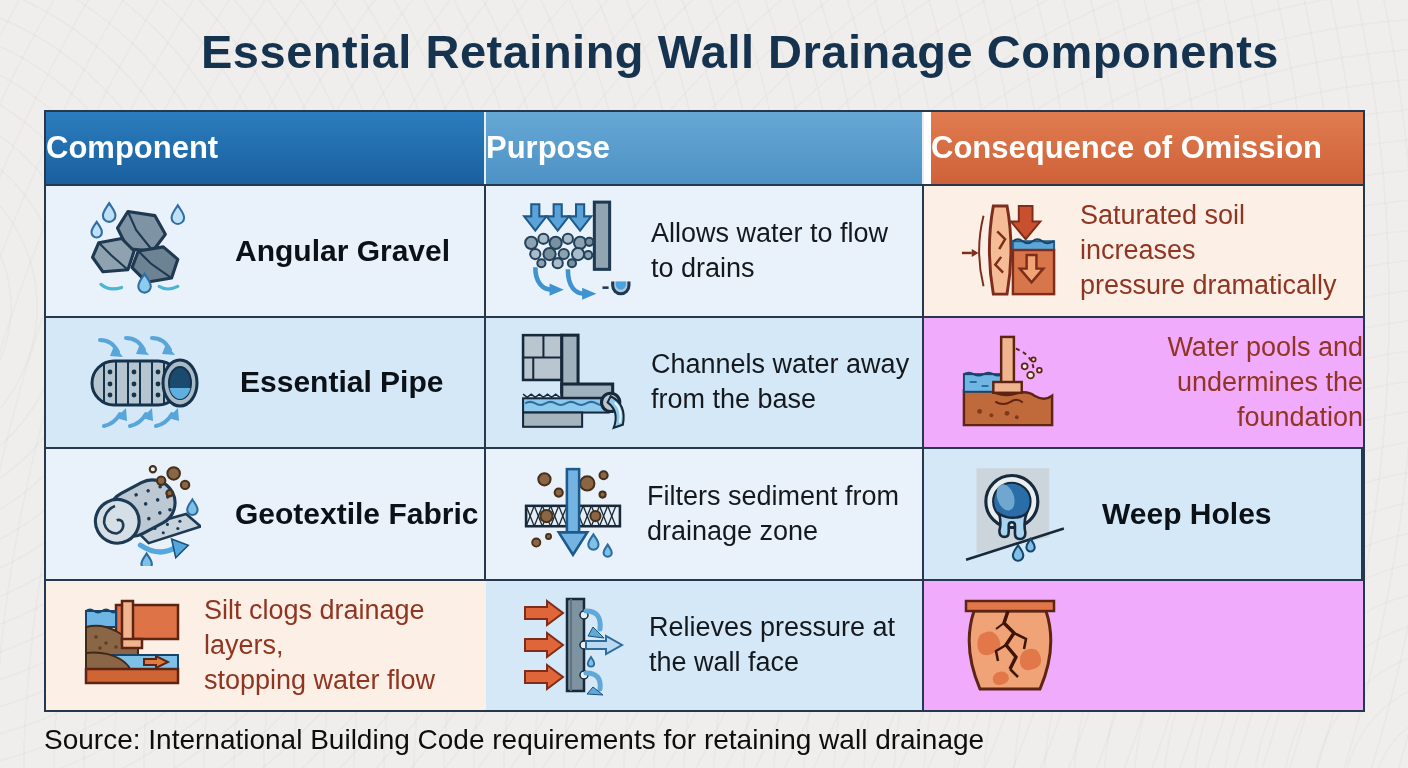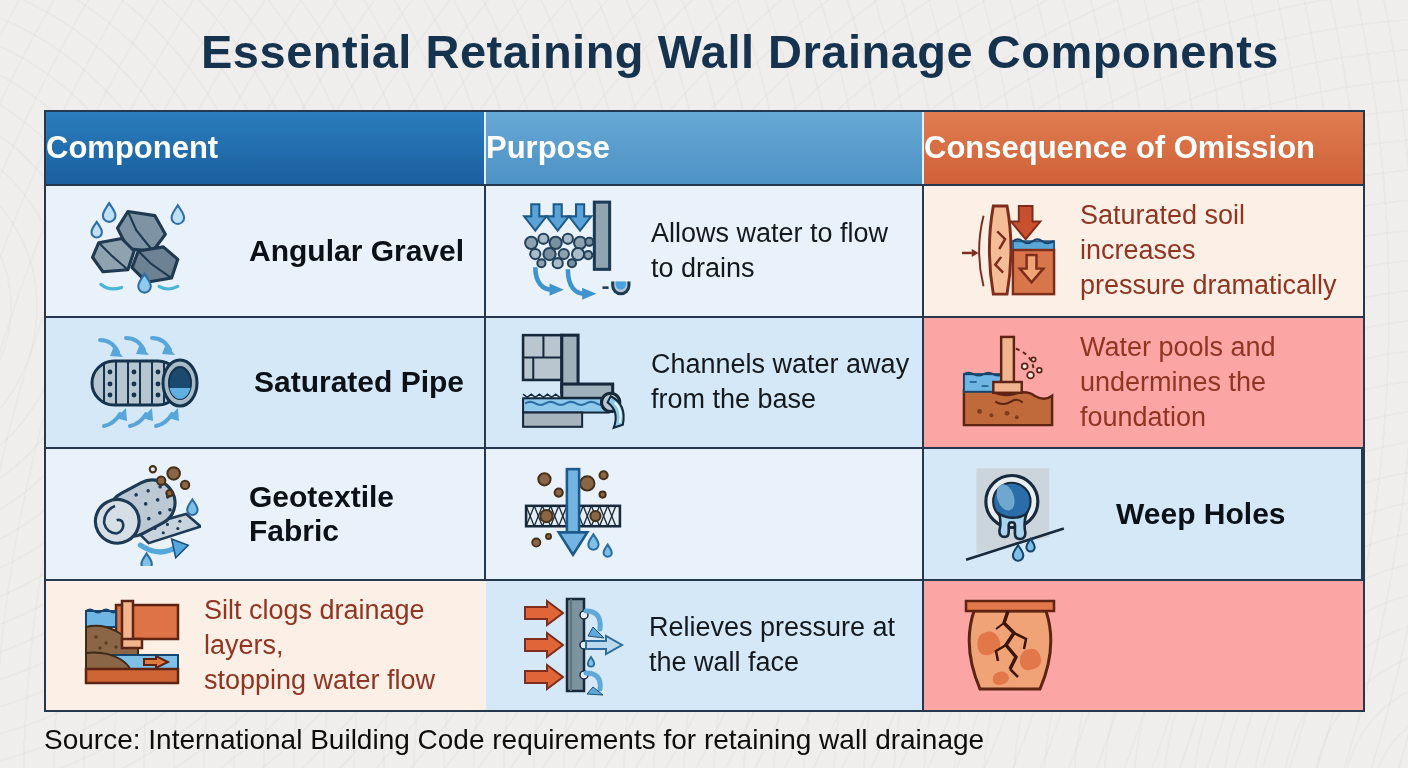--- a/index.html
+++ b/index.html
@@ -16,28 +16,28 @@
     text-align:center;font-size:47px;font-weight:800;color:#15324e;letter-spacing:.5px;margin-left:36px;
   }
   .tbl{
     position:absolute;left:44px;top:110px;width:1321px;height:602px;
     display:grid;grid-template-columns:440px 438px 439px;grid-template-rows:72px repeat(4,1fr);
     border:2px solid #25384d;box-sizing:border-box;background:#fff;
   }
   .hcell{display:flex;align-items:center;justify-content:flex-start;color:#fff;font-size:31px;font-weight:bold;}
   .h1{background:linear-gradient(180deg,#2b7dbd,#1a5f9f);border-right:2px solid #e8eef3;}
   .h2{background:linear-gradient(180deg,#66a8d5,#4d92c5);border-right:2px solid #e8eef3;}
-  .h3{background:linear-gradient(180deg,#e07c50,#cf6138);}
+  .h3{background:linear-gradient(180deg,#e07c50,#cf6138);margin-left:7px;}
   .cell{border-top:2px solid #25384d;box-sizing:border-box;display:flex;align-items:center;}
   .vline{border-right:2px solid #25384d;}
   .blue-a{background:#e9f2fa;}
   .blue-b{background:#d4e8f7;}
   .peach-a{background:#fcefe6;}
-  .peach-b{background:#fca5a5;}
-  .comp{padding-left:40px;gap:48px;}
+  .peach-b{background:#f0abfc;text-align:right;}
+  .comp{padding-left:40px;gap:34px;}
   .comp .label{font-size:30px;font-weight:bold;color:#0c1118;}
   .purp{padding-left:33px;gap:20px;}
   .cons{padding-left:36px;gap:22px;}
   .txt{font-size:27px;line-height:1.3;color:#15191e;white-space:pre-line;}
   .cons .txt{color:#8f3522;}
   .icon{flex:0 0 auto;display:flex;align-items:center;justify-content:center;}
   .icon svg{display:block;}
   .source{position:absolute;left:44px;top:724px;font-size:28px;color:#0d0d0d;}
 </style>
 </head>
@@ -172,21 +172,21 @@
               <circle cx="72" cy="63" r="2.4"></circle>
           </g>
           <ellipse cx="94" cy="51" rx="17" ry="23" fill="#a9bbc7" stroke="#16334d" stroke-width="3"></ellipse>
           <ellipse cx="94" cy="51" rx="11" ry="16" fill="#1c4a6e" stroke="#16334d" stroke-width="2"></ellipse>
           <clipPath id="pw">
               <ellipse cx="94" cy="51" rx="11" ry="16"></ellipse>
             </clipPath>
           <rect x="80" y="56" width="28" height="14" fill="#5fb0e0" clip-path="url(#pw)"></rect>
         </svg>
       </span>
-      <span class="label">Saturated Pipe</span>
+      <span class="label">Essential Pipe</span>
     </div>
     <div class="cell vline blue-b purp">
       <span class="icon">
         <svg width="112" height="102" viewBox="0 0 110 100">
           <rect x="4" y="4" width="38" height="44" fill="#b9c6cf" stroke="#16293c" stroke-width="2.5"></rect>
           <line x1="4" y1="26" x2="42" y2="26" stroke="#16293c" stroke-width="2"></line>
           <line x1="24" y1="4" x2="24" y2="26" stroke="#16293c" stroke-width="2"></line>
           <line x1="14" y1="26" x2="14" y2="48" stroke="#16293c" stroke-width="2"></line>
           <rect x="42" y="4" width="16" height="56" fill="#9fb1bd" stroke="#16293c" stroke-width="3"></rect>
           <rect x="42" y="52" width="50" height="14" fill="#9fb1bd" stroke="#16293c" stroke-width="3"></rect>
@@ -294,20 +294,22 @@
           <rect x="44" y="6" width="12" height="64" fill="#74b4e2" stroke="#1d5a8c" stroke-width="2.5"></rect>
           <polygon points="36,68 64,68 50,90" fill="#74b4e2" stroke="#1d5a8c" stroke-width="2.5"></polygon>
           <g fill="#8a6647" stroke="#45301a" stroke-width="1.8">
             <circle cx="14" cy="78" r="4"></circle>
               <circle cx="26" cy="72" r="2.5"></circle>
           </g>
           <path d="M70 70c2.5 4 5 6.5 5 10a5 5 0 1 1-10 0c0-3.5 2.5-6 5-10z" fill="#7fc0e8" stroke="#2b6da0" stroke-width="2"></path>
           <path d="M84 80c2 3.2 4 5.2 4 8a4 4 0 1 1-8 0c0-2.8 2-4.8 4-8z" fill="#7fc0e8" stroke="#2b6da0" stroke-width="2"></path>
         </svg>
       </span>
+      <span class="txt">Filters sediment from
+drainage zone</span>
     </div>
     <div class="cell vline blue-b comp">
       <span class="icon">
         <svg width="104" height="104" viewBox="0 0 100 100">
           <polygon points="12,6 82,6 82,72 12,88" fill="#ccd5db"></polygon>
           <line x1="2" y1="94" x2="96" y2="64" stroke="#17293a" stroke-width="2.5"></line>
           <circle cx="46" cy="38" r="25" fill="#e9eef1" stroke="#17293a" stroke-width="3"></circle>
           <circle cx="46" cy="38" r="18" fill="#2a6da8" stroke="#17293a" stroke-width="2"></circle>
           <ellipse cx="40" cy="34" rx="8" ry="13" fill="#6fa7cf" transform="rotate(-18 40 34)"></ellipse>
           <path d="M34 50q2 10 0 16q0 6 5 6q4 0 4-5l0-6q0-3 3-3q3 0 3 3l0 8q0 5 5 5q5 0 5-6q-2-10 1-18a25 25 0 0 1-26 0z" fill="#a8d4f0" stroke="#17293a" stroke-width="2.5"></path>

